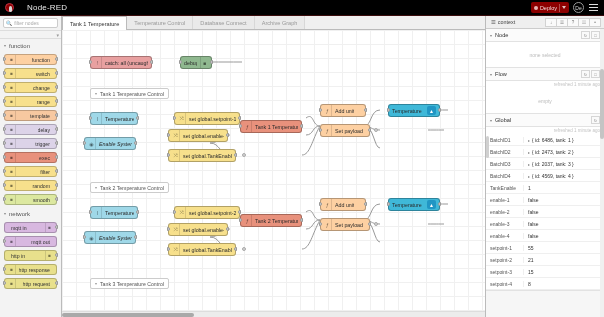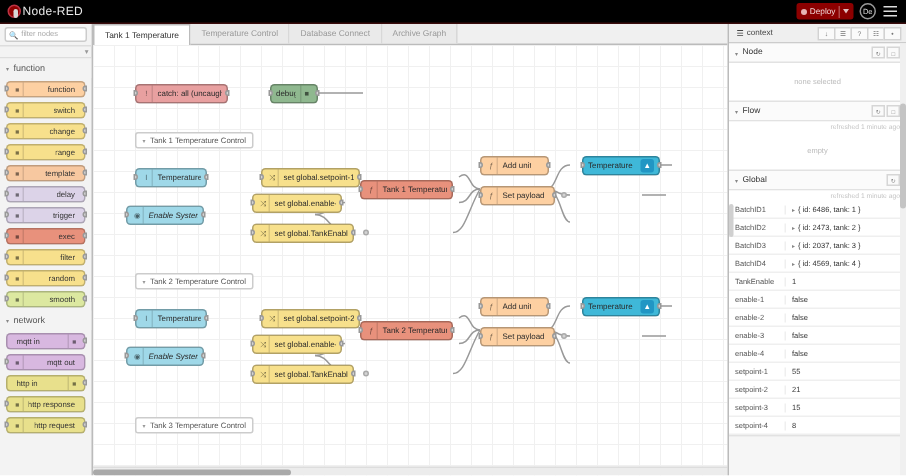--- a/index.html
+++ b/index.html
@@ -11,21 +11,21 @@
     background: #fff;
   }
   #app { position: relative; width: 604px; height: 317px; }
 
   
   .header {
     position: absolute; top: 0; left: 0; width: 604px; height: 16px;
     background: #000; display: flex; align-items: center;
     border-bottom: 1px solid #3b0d0d;
   }
-  .brand { display: flex; align-items: center; gap: 1px; padding-left: 5px; }
+  .brand { display: flex; align-items: center; gap: 13px; padding-left: 5px; }
   .brand-logo {
     width: 9px; height: 9px; border-radius: 50%;
     background: #8f0000; border: 1px solid #b34;
     position: relative;
   }
   .brand-logo:after {
     content: ""; position: absolute; left: 3px; top: 1.5px;
     width: 3px; height: 6px; border-radius: 2px; background: #d8d8d8;
   }
   .brand-text { color: #e8e8e8; font-size: 8px; letter-spacing: .2px; }

